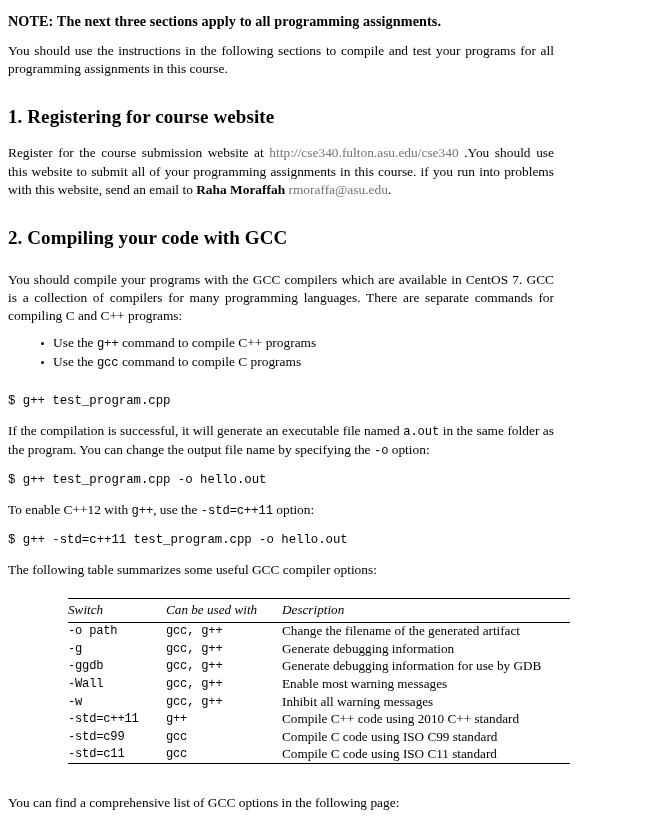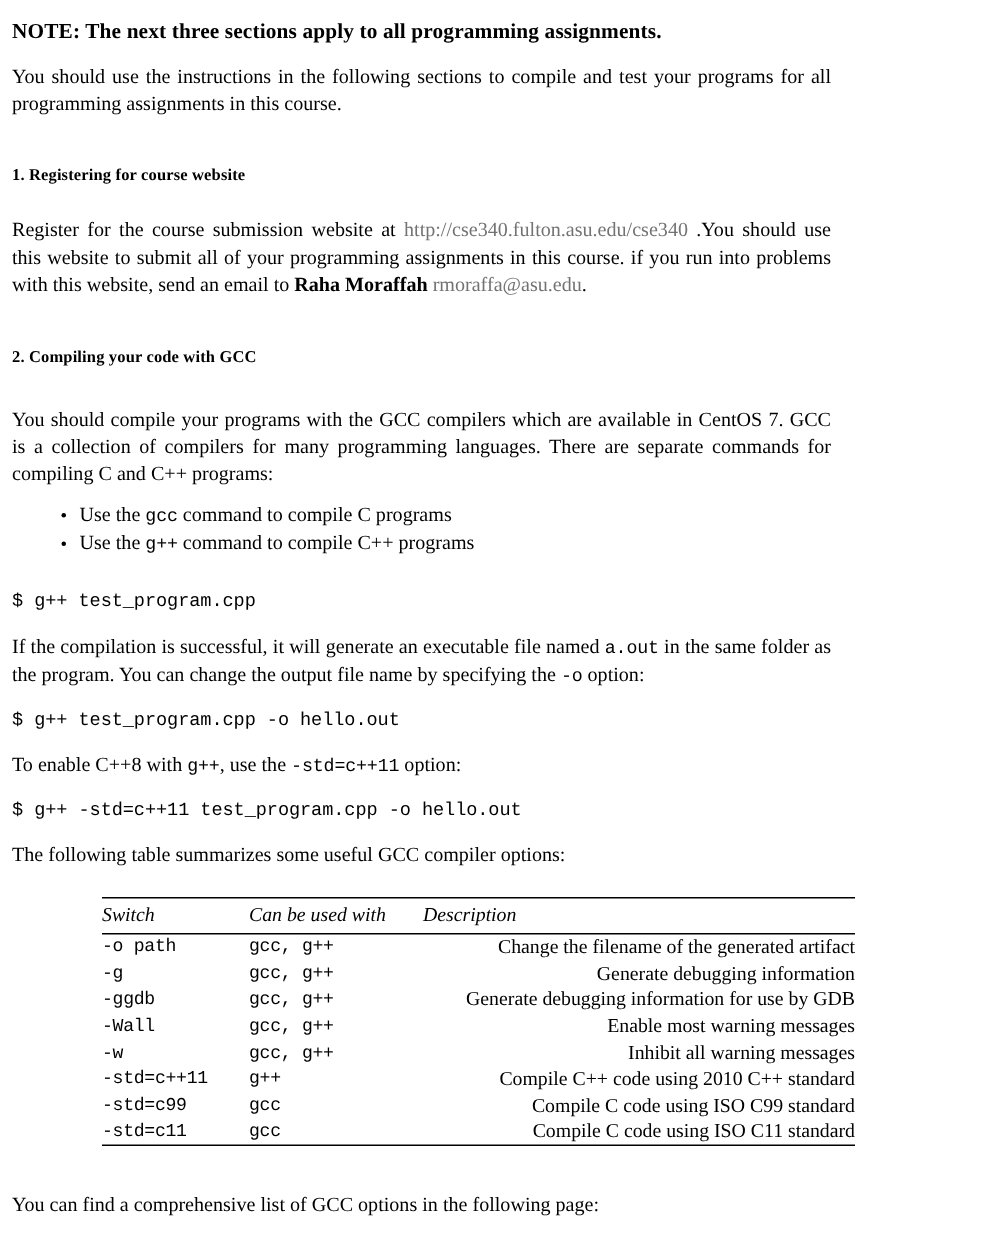--- a/index.html
+++ b/index.html
@@ -29,21 +29,21 @@
   
   .note-line {
     font-weight: bold;
     font-size: 14.2px;
     line-height: 18px;
     margin: 6px 0 12px 0;
     letter-spacing: 0.1px;
   }
   .section-head {
     font-weight: bold;
-    font-size: 11px;
+    font-size: 19px;
     line-height: 18px;
     margin: 0 0 0 0;
     letter-spacing: 0.1px;
   }
 
   
   p.body {
     font-size: 13.4px;
     line-height: 18.2px;
     margin: 0;
@@ -141,21 +141,20 @@
   table.opts td.c-used {
     width: 116px;
     font-family: "Liberation Mono", "DejaVu Sans Mono", monospace;
     font-size: 12.1px;
     letter-spacing: -0.2px;
     white-space: pre;
   }
   table.opts td.c-desc {
     font-family: "Liberation Serif", "DejaVu Serif", serif;
     font-size: 13.2px;
-    text-align: right;
   }
   table.opts th.h-switch { width: 98px; }
   table.opts th.h-used   { width: 116px; }
   .row-pad-top td { padding-top: 5px; }
   .row-pad-bot td { padding-bottom: 4px; }
 </style>
 </head>
 <body>
 
 <div class="page">
@@ -177,42 +176,42 @@
 
     <div class="section-head">2.  Compiling your code with GCC</div>
 
     <div class="gap-xl"></div>
 
     <p class="body">You should compile your programs with the GCC compilers which are available in CentOS 7. GCC is a collection of compilers for many programming languages. There are separate commands for compiling C and C++ programs:</p>
 
     <div class="gap-s"></div>
 
     <ul class="bullets">
+      <li><span>Use the </span><span class="tt">g++</span><span> command to compile C++ programs</span></li>
       <li><span>Use the </span><span class="tt">gcc</span><span> command to compile C programs</span></li>
-      <li><span>Use the </span><span class="tt">g++</span><span> command to compile C++ programs</span></li>
     </ul>
 
     <div class="gap-s"></div>
 
 
     <div class="gap-m"></div>
 
     <p class="code">$ g++ test_program.cpp</p>
 
     <div class="gap-m"></div>
 
     <p class="body"><span>If the compilation is successful, it will generate an executable file named </span><span class="tt">a.out</span><span> in the same folder as the program. You can change the output file name by specifying the </span><span class="tt">-o</span><span> option:</span></p>
 
     <div class="gap-m"></div>
 
     <p class="code">$ g++ test_program.cpp -o hello.out</p>
 
     <div class="gap-m"></div>
 
-    <p class="body tight"><span>To enable C++8 with </span><span class="tt">g++</span><span>, use the </span><span class="tt">-std=c++11</span><span> option:</span></p>
+    <p class="body tight"><span>To enable C++12 with </span><span class="tt">g++</span><span>, use the </span><span class="tt">-std=c++11</span><span> option:</span></p>
 
     <div class="gap-m"></div>
 
     <p class="code">$ g++ -std=c++11 test_program.cpp -o hello.out</p>
 
     <div class="gap-m"></div>
 
     <p class="body tight">The following table summarizes some useful GCC compiler options:</p>
 
     <div class="gap-l"></div>

